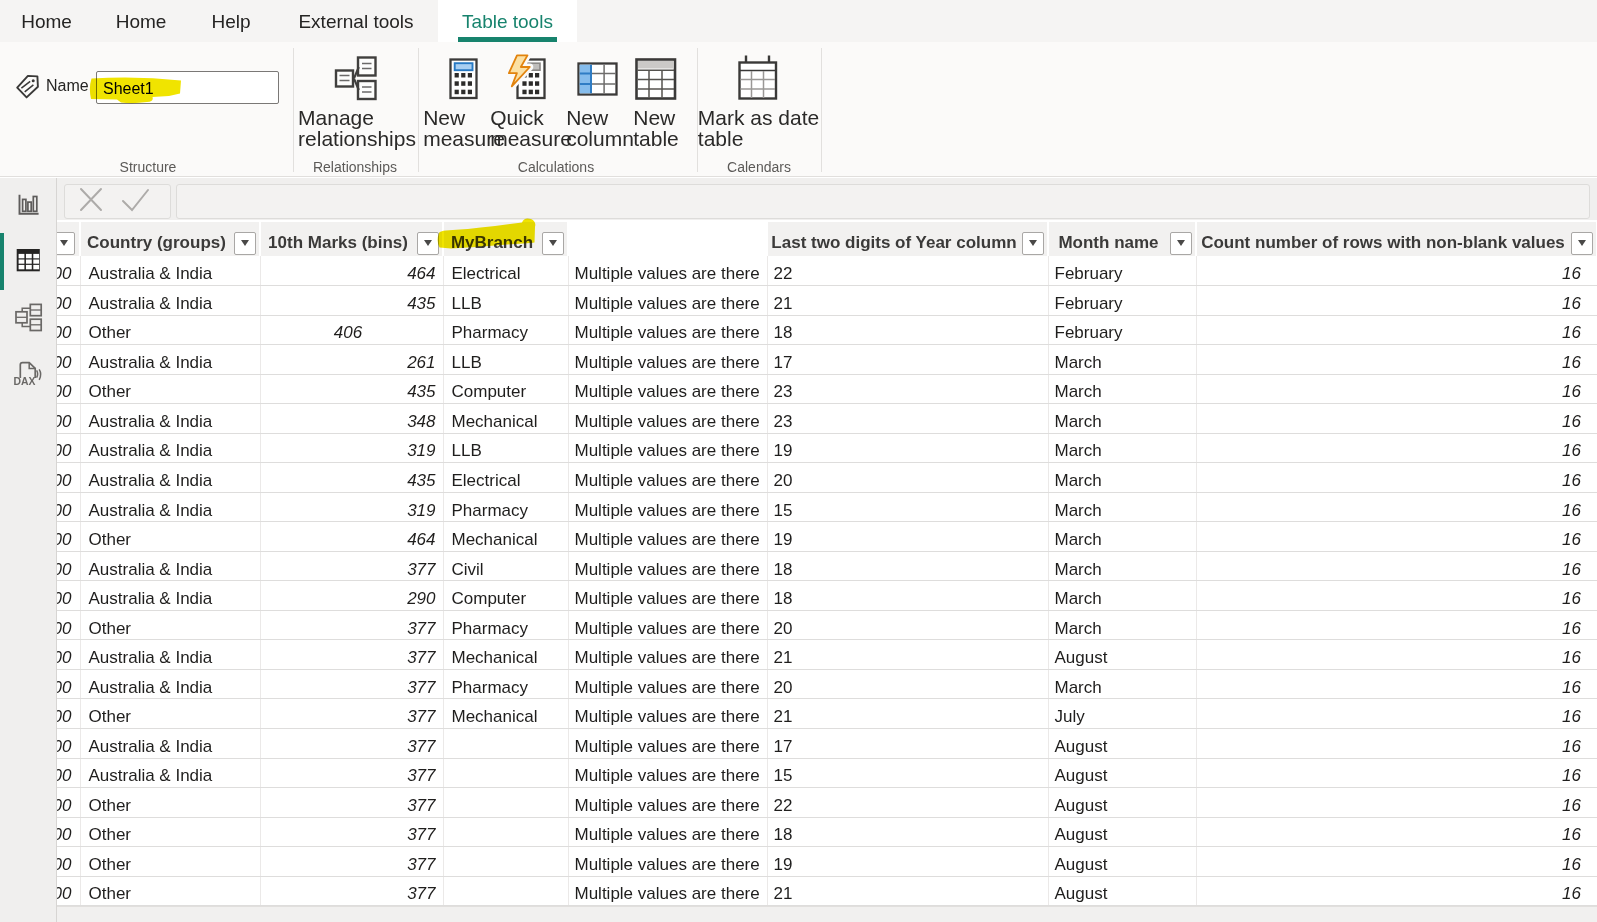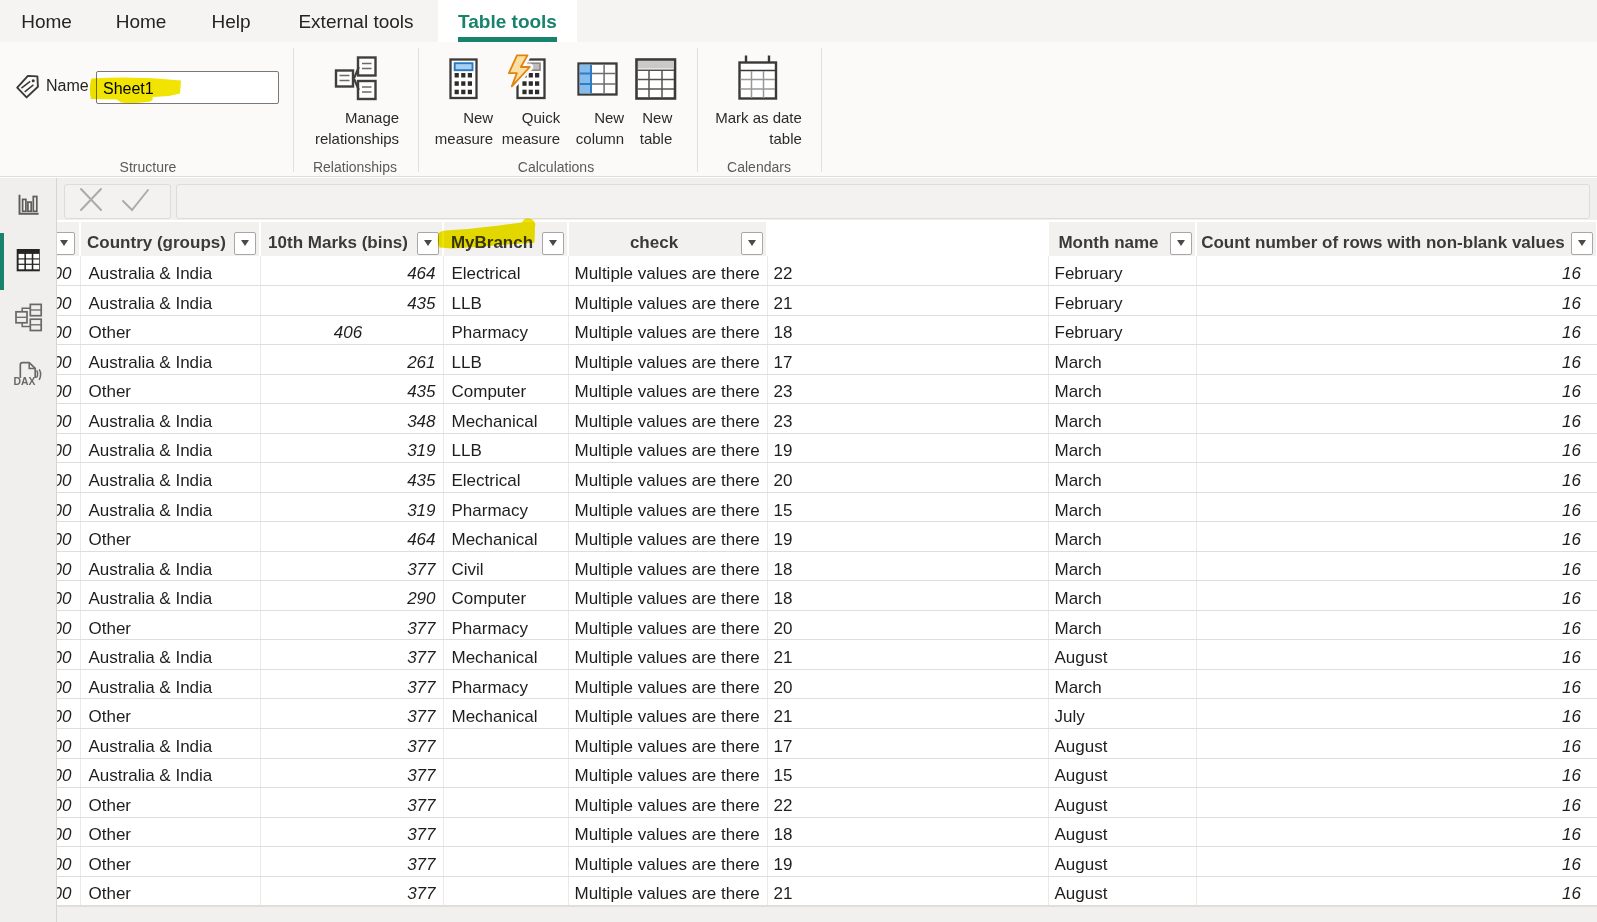--- a/index.html
+++ b/index.html
@@ -2,26 +2,26 @@
 <html><head><meta charset="utf-8"><title>pbi</title>
 <style>
 *{margin:0;padding:0;box-sizing:border-box;}
 html,body{width:1597px;height:922px;overflow:hidden;}
 body{font-family:"Liberation Sans",sans-serif;position:relative;background:#fff;color:#1f1e1d;}
 .abs{position:absolute;}
 
 #menubar{position:absolute;left:0;top:0;width:1597px;height:42px;background:#f5f4f3;}
 #tabbg{position:absolute;left:438px;top:0;width:139px;height:42px;background:#fff;}
 .mi{position:absolute;top:0;height:42px;line-height:43px;font-size:19px;color:#252423;white-space:nowrap;transform:translateX(-50%);}
-#tt{color:#17836d;font-weight:bold;}
+#tt{color:#17836d;font-weight:normal;}
 #ttline{position:absolute;left:458px;top:37px;width:99px;height:5px;background:#17836d;}
 
 #ribbon{position:absolute;left:0;top:42px;width:1597px;height:135px;background:#fbfaf9;border-bottom:1px solid #e1dfdd;}
 .rdiv{position:absolute;top:6px;width:1px;height:124px;background:#e2e0de;}
-.rlab{position:absolute;top:64.5px;font-size:15px;color:#2b2a29;white-space:nowrap;transform:translateX(-50%);line-height:21.5px;text-align:right;}
+.rlab{position:absolute;top:64.5px;font-size:21px;color:#2b2a29;white-space:nowrap;transform:translateX(-50%);line-height:21.5px;text-align:left;}
 .glab{position:absolute;top:117px;font-size:14px;color:#5c5a58;white-space:nowrap;transform:translateX(-50%);}
 #namelab{position:absolute;left:46px;top:35px;font-size:16px;color:#252423;}
 #namebox{position:absolute;left:96px;top:29px;width:183px;height:33px;background:#fff;border:1px solid #7a7876;border-radius:2px;}
 #sheet1{position:absolute;left:103px;top:38px;font-size:16px;color:#000;}
 
 #sidebar{position:absolute;left:0;top:178px;width:57px;height:744px;background:#f0efee;border-right:1px solid #d7d5d3;}
 #greenbar{position:absolute;left:0;top:54.5px;width:4px;height:57px;background:#17836d;}
 
 #fstrip{position:absolute;left:57px;top:178px;width:1540px;height:44px;background:#f0efee;}
 .fbox{position:absolute;top:5.5px;height:35.5px;background:#f3f2f1;border:1px solid #dddcda;border-radius:3px;}
@@ -217,22 +217,22 @@
         <div class="dd" style="right:2.6px;">
           <span></span>
         </div>
       </div>
 <div class="hc" style="left:387px;width:123px;">
         <div class="ht" style="left:0;width:96px;">MyBranch</div>
         <div class="dd" style="right:2.6px;">
           <span></span>
         </div>
       </div>
-<div class="hc" style="left:512px;width:197px;">
-        <div class="ht" style="left:0;width:170px;">check</div>
+<div class="hc" style="left:711px;width:279px;">
+        <div class="ht" style="left:0;width:252px;">Last two digits of Year column</div>
         <div class="dd" style="right:2.6px;">
           <span></span>
         </div>
       </div>
 <div class="hc" style="left:992px;width:146px;">
         <div class="ht" style="left:0;width:119px;">Month name</div>
         <div class="dd" style="right:2.6px;">
           <span></span>
         </div>
       </div>

